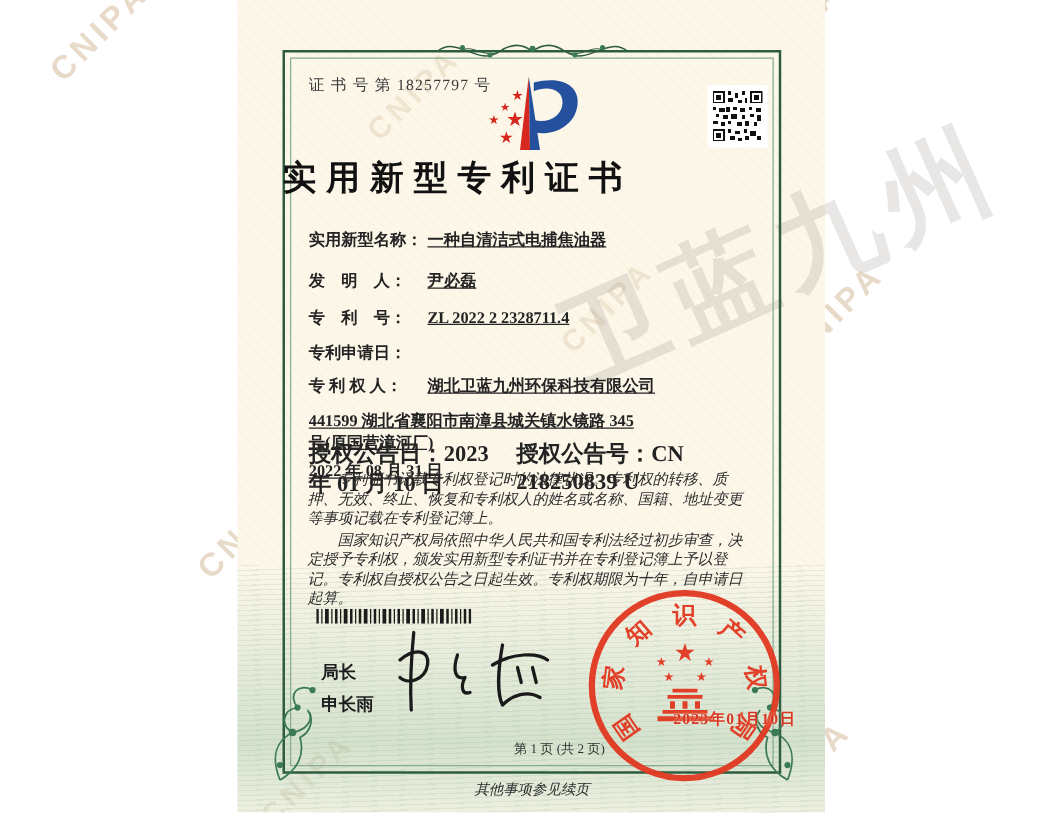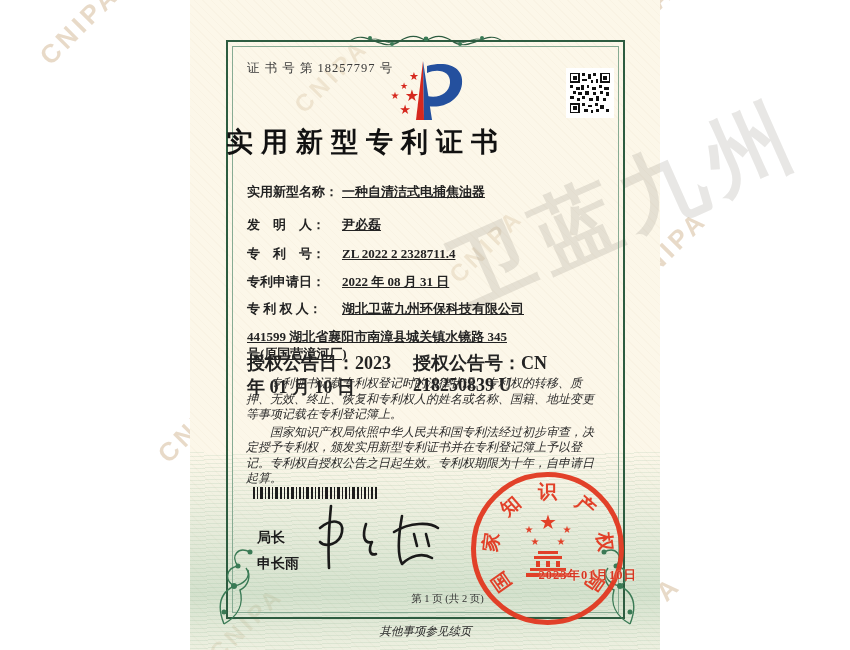--- a/index.html
+++ b/index.html
@@ -202,21 +202,21 @@
         <span class="val">一种自清洁式电捕焦油器</span>
       </div>
       <div class="row" style="top:38px;">
         <span class="lbl">发　明　人：</span>
         <span class="val">尹必磊</span>
       </div>
       <div class="row" style="top:67px;">
         <span class="lbl">专　利　号：</span>
         <span class="val">ZL 2022 2 2328711.4</span>
       </div>
-      <div class="row" style="top:95px;">
+      <div class="row" style="top:95px;flex-direction:column;">
         <span class="lbl">专利申请日：</span>
         <span class="val">2022 年 08 月 31 日</span>
       </div>
       <div class="row" style="top:122px;">
         <span class="lbl">专 利 权 人：</span>
         <span class="val">湖北卫蓝九州环保科技有限公司</span>
       </div>
       <div class="row" style="top:150px;">
         <span class="val">441599 湖北省襄阳市南漳县城关镇水镜路 345 号(原国营漳河厂)</span>
       </div>

